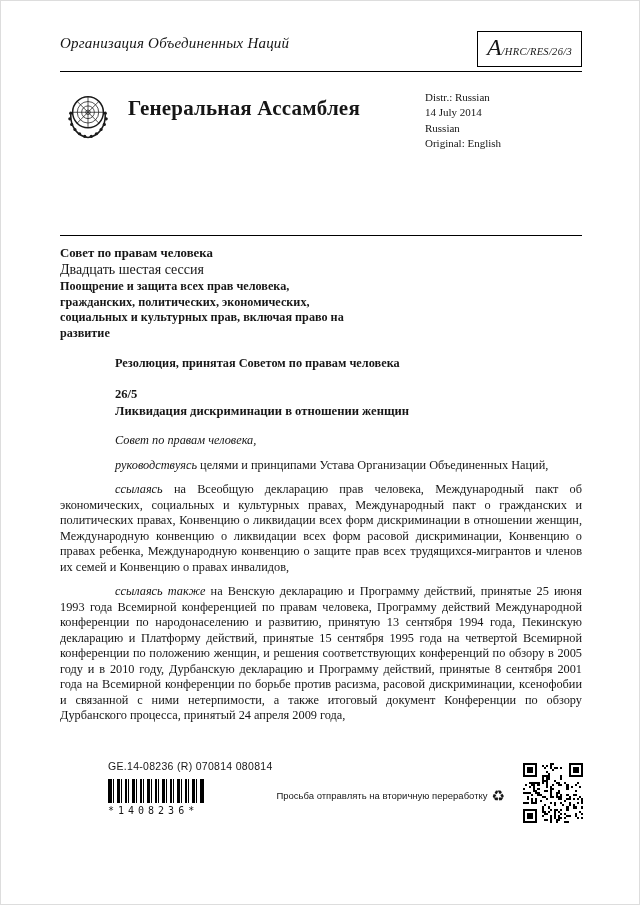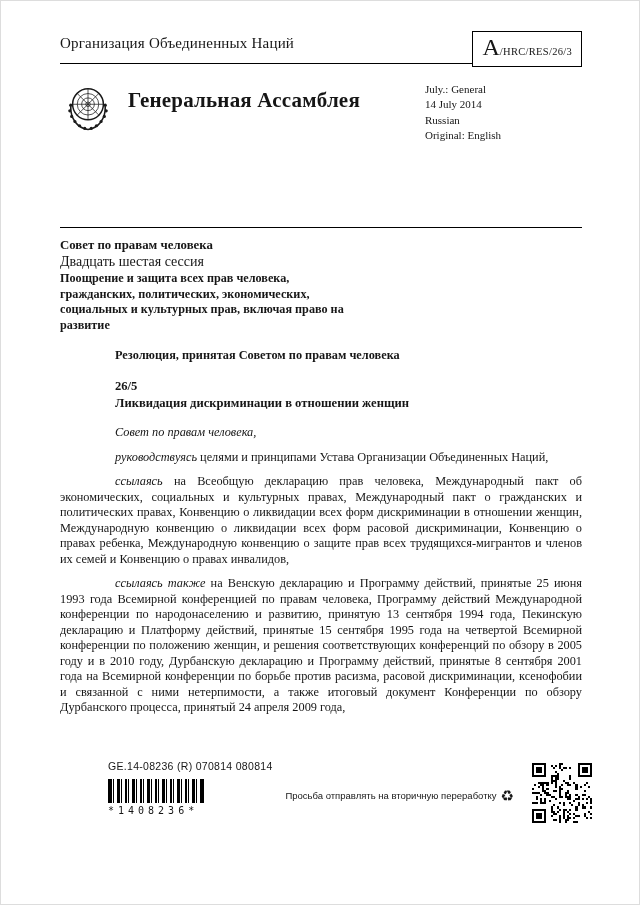--- a/index.html
+++ b/index.html
@@ -7,21 +7,21 @@
   .page {
     width: 640px; height: 905px; margin: 0 auto;
     background: #fff; position: relative;
     font-family: "Liberation Serif", "DejaVu Serif", serif;
     color: #161616;
     padding: 34px 58px 0 60px;
     box-shadow: inset 0 0 0 1px #ddd;
     overflow: hidden;
   }
   
-  .top-row { position: relative; border-bottom: 1.5px solid #000; padding-bottom: 11px; }
+  .top-row { position: relative; border-bottom: 1.5px solid #000; padding-bottom: 19px; font-style: italic; }
   .org-name { font-size: 15px; letter-spacing: .2px; }
   .symbol-box {
     position: absolute; right: 0; top: -3px;
     background: #fff; border: 1.3px solid #000;
     padding: 3px 9px 7px 9px;
     display: flex; align-items: baseline; min-width: 98px;
   }
   .symbol-letter { font-size: 24px; line-height: 1; }
   .symbol-rest { font-size: 10.5px; letter-spacing: .3px; }
   
@@ -37,21 +37,21 @@
   .res-label { font-weight: bold; font-size: 12.3px; margin: 15px 0 0 55px; }
   .res-num { font-weight: bold; font-size: 12.6px; margin: 16px 0 0 55px; }
   .res-title { font-weight: bold; font-size: 12.6px; margin: 2px 0 0 55px; }
   .para {
     font-size: 12.3px; line-height: 1.26; text-align: justify;
     text-indent: 55px; margin-top: 9px; hyphens: auto;
   }
   .opening { margin-top: 14px; text-align: left; }
   .it { font-style: italic; }
   
-  .footer { position: absolute; left: 60px; right: 48px; top: 760px; padding-left: 48px; }
+  .footer { position: absolute; left: 60px; right: 57px; top: 760px; padding-left: 48px; }
   .ge-number { font-family: "Liberation Sans", sans-serif; font-size: 10.5px; letter-spacing: .3px; }
   .footer-row { display: flex; align-items: flex-end; position: relative; margin-top: 7px; padding-right: 72px; }
   .barcode-block { width: 98px; }
   .barcode {
     height: 24px; width: 96px;
     background-image: repeating-linear-gradient(90deg,
       #000 0 2px, #fff 2px 3px,
       #000 3px 4px, #fff 4px 7px,
       #000 7px 10px, #fff 10px 11px,
       #000 11px 12px, #fff 12px 15px);
@@ -99,21 +99,21 @@
         <circle cx="48.5" cy="27" r="1.7"></circle>
           <circle cx="49.5" cy="33" r="1.7"></circle>
         <circle cx="47.5" cy="39" r="1.7"></circle>
           <circle cx="44" cy="44.5" r="1.7"></circle>
         <circle cx="39" cy="49" r="1.7"></circle>
           <circle cx="33.5" cy="51.8" r="1.7"></circle>
       </g>
     </svg>
     <h1 class="doc-title">Генеральная Ассамблея</h1>
     <div class="distr-block">
-      <div>July.: General</div>
+      <div>Distr.: Russian</div>
       <div>14 July 2014</div>
       <div>Russian</div>
       <div>Original: English</div>
     </div>
   </div>
 
   <main>
     <div class="council">Совет по правам человека</div>
     <div class="session">Двадцать шестая сессия</div>
     <div class="agenda-title">Поощрение и защита всех прав человека, гражданских, политических, экономических, социальных и культурных прав, включая право на развитие</div>

